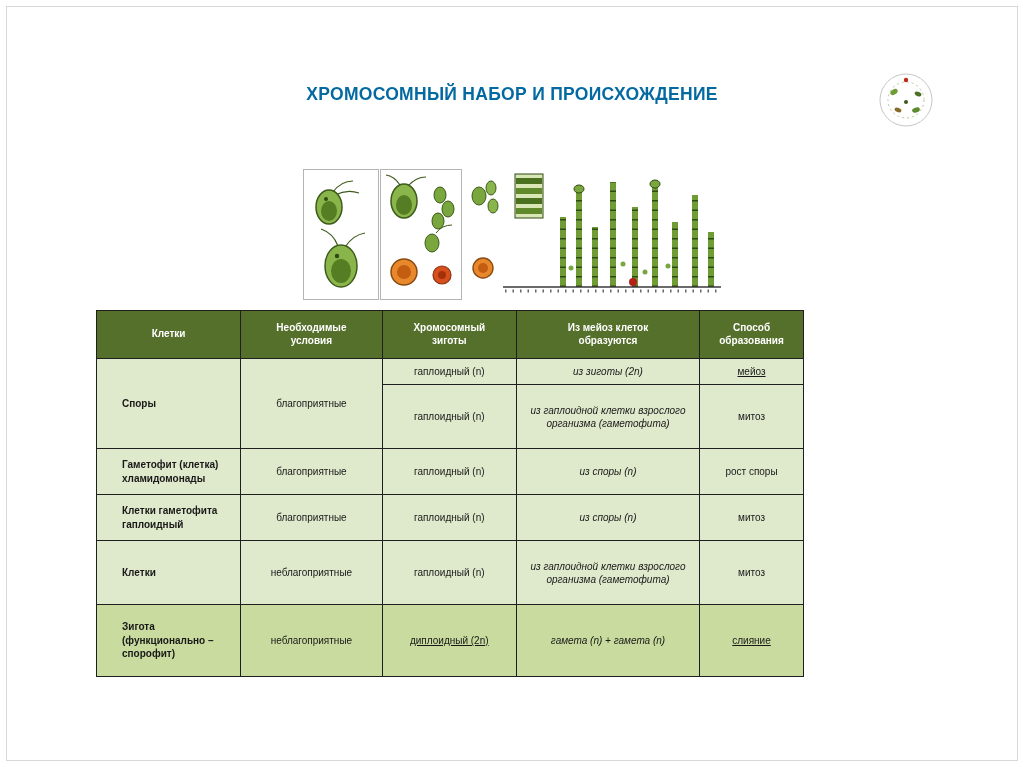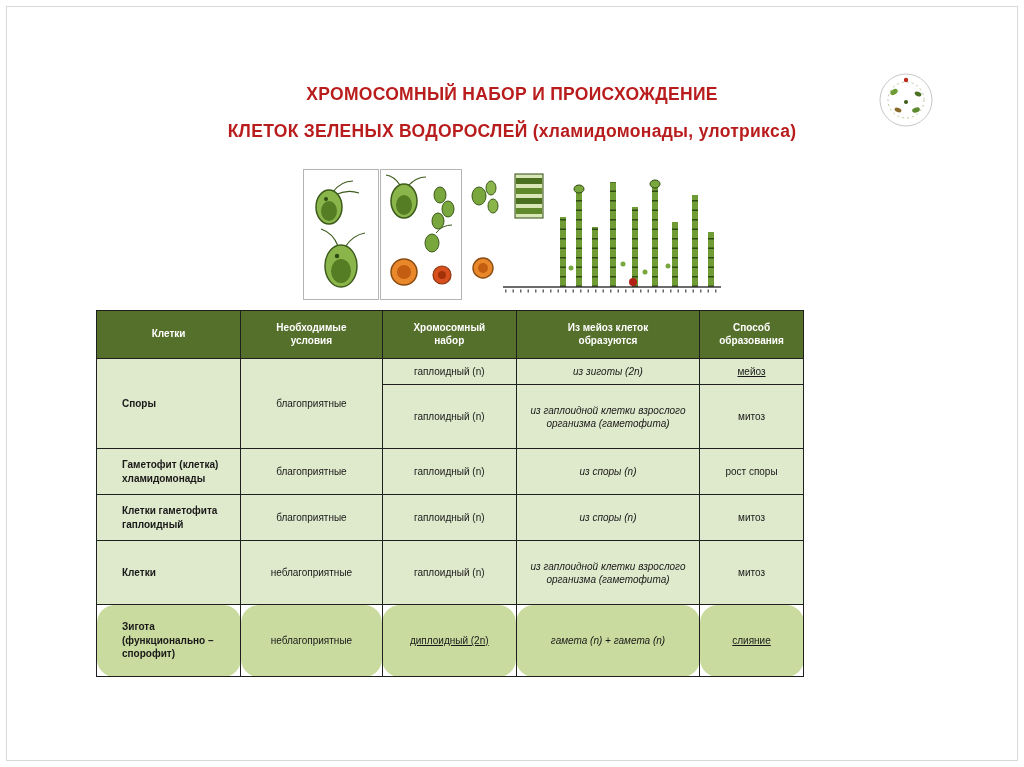--- a/index.html
+++ b/index.html
@@ -2,49 +2,48 @@
 <html><head>
 <meta charset="utf-8">
 <style>
   * { margin:0; padding:0; box-sizing:border-box; }
   html,body { background:#ffffff; }
   body { font-family:"Liberation Sans", sans-serif; color:#1c1c1c; }
   .page { position:relative; width:1024px; height:767px; background:#ffffff; overflow:hidden; }
   .frame { position:absolute; inset:6px; border:1px solid #d8d8d8; pointer-events:none; }
 
   .title-line { position:absolute; left:0; width:100%; text-align:center;
-                font-weight:bold; font-size:17.5px; letter-spacing:.3px; color:#b91c1c; }
+                font-weight:bold; font-size:17.5px; letter-spacing:.3px; color:#0369a1; }
   .t1 { top:84px; }
   .t2 { top:121px; }
 
   .fig, .logo { position:absolute; }
 
   .tbl { position:absolute; left:96px; top:310px; width:708px;
          border-collapse:collapse; table-layout:fixed; font-size:10px; color:#191919; }
   .tbl th, .tbl td { border:1px solid #1f1f1f; padding:3px 6px; vertical-align:middle; }
   .tbl thead th { background:#55702b; color:#ffffff; font-weight:bold; text-align:center;
                   height:48px; white-space:pre-line; line-height:1.25; }
   .tbl td { background:#dfe9cc; text-align:center; line-height:1.3; }
   .tbl td.name { text-align:left; font-weight:bold; padding-left:25px; line-height:1.35; }
-  .tbl tr.zygote td { background:#c9db9e;border-radius:18px; }
+  .tbl tr.zygote td { background:#c9db9e; }
   .i { font-style:italic; }
   .u { text-decoration:underline; }
   .h26 td { height:26px; }
   .h46 td { height:46px; }
   .h64 td { height:64px; }
   .h72 td { height:72px; }
 </style>
 </head>
 <body>
 
 <div class="page">
   <div class="frame"></div>
 
   <div class="title-line t1">ХРОМОСОМНЫЙ НАБОР И ПРОИСХОЖДЕНИЕ</div>
-  <div class="title-line t2">КЛЕТОК ЗЕЛЕНЫХ ВОДОРОСЛЕЙ (хламидомонады, улотрикса)</div>
 
   <svg class="fig" style="left:303px;top:169px" width="76" height="131" viewBox="0 0 76 131">
     <rect x="0.5" y="0.5" width="75" height="130" fill="#ffffff" stroke="#b4b4b4"></rect>
     <path d="M30,23 Q38,12 50,12" fill="none" stroke="#3c5a1a" stroke-width="1.2"></path>
     <path d="M32,26 Q44,20 56,24" fill="none" stroke="#3c5a1a" stroke-width="1.2"></path>
     <ellipse cx="26" cy="38" rx="13" ry="17" fill="#8ab54a" stroke="#3c5a1a" stroke-width="1.5"></ellipse>
     <ellipse cx="26" cy="42" rx="8" ry="10" fill="#557d24"></ellipse>
     <circle cx="23" cy="30" r="2" fill="#2f4a12"></circle>
     <path d="M42,78 Q50,66 62,64" fill="none" stroke="#3c5a1a" stroke-width="1.2"></path>
     <path d="M35,77 Q30,64 18,60" fill="none" stroke="#3c5a1a" stroke-width="1.2"></path>
@@ -128,21 +127,21 @@
         <col style="width:19%">
         <col style="width:25.9%">
         <col style="width:14.7%">
     </colgroup>
     <thead>
       <tr>
         <th>Клетки</th>
         <th>Необходимые
 условия</th>
         <th>Хромосомный
-набор</th>
+зиготы</th>
         <th>Из мейоз клеток
 образуются</th>
         <th>Способ
 образования</th>
       </tr>
     </thead>
     <tbody>
       <tr class="h26">
         <td class="name" rowspan="2">Споры</td>
         <td rowspan="2">благоприятные</td>

